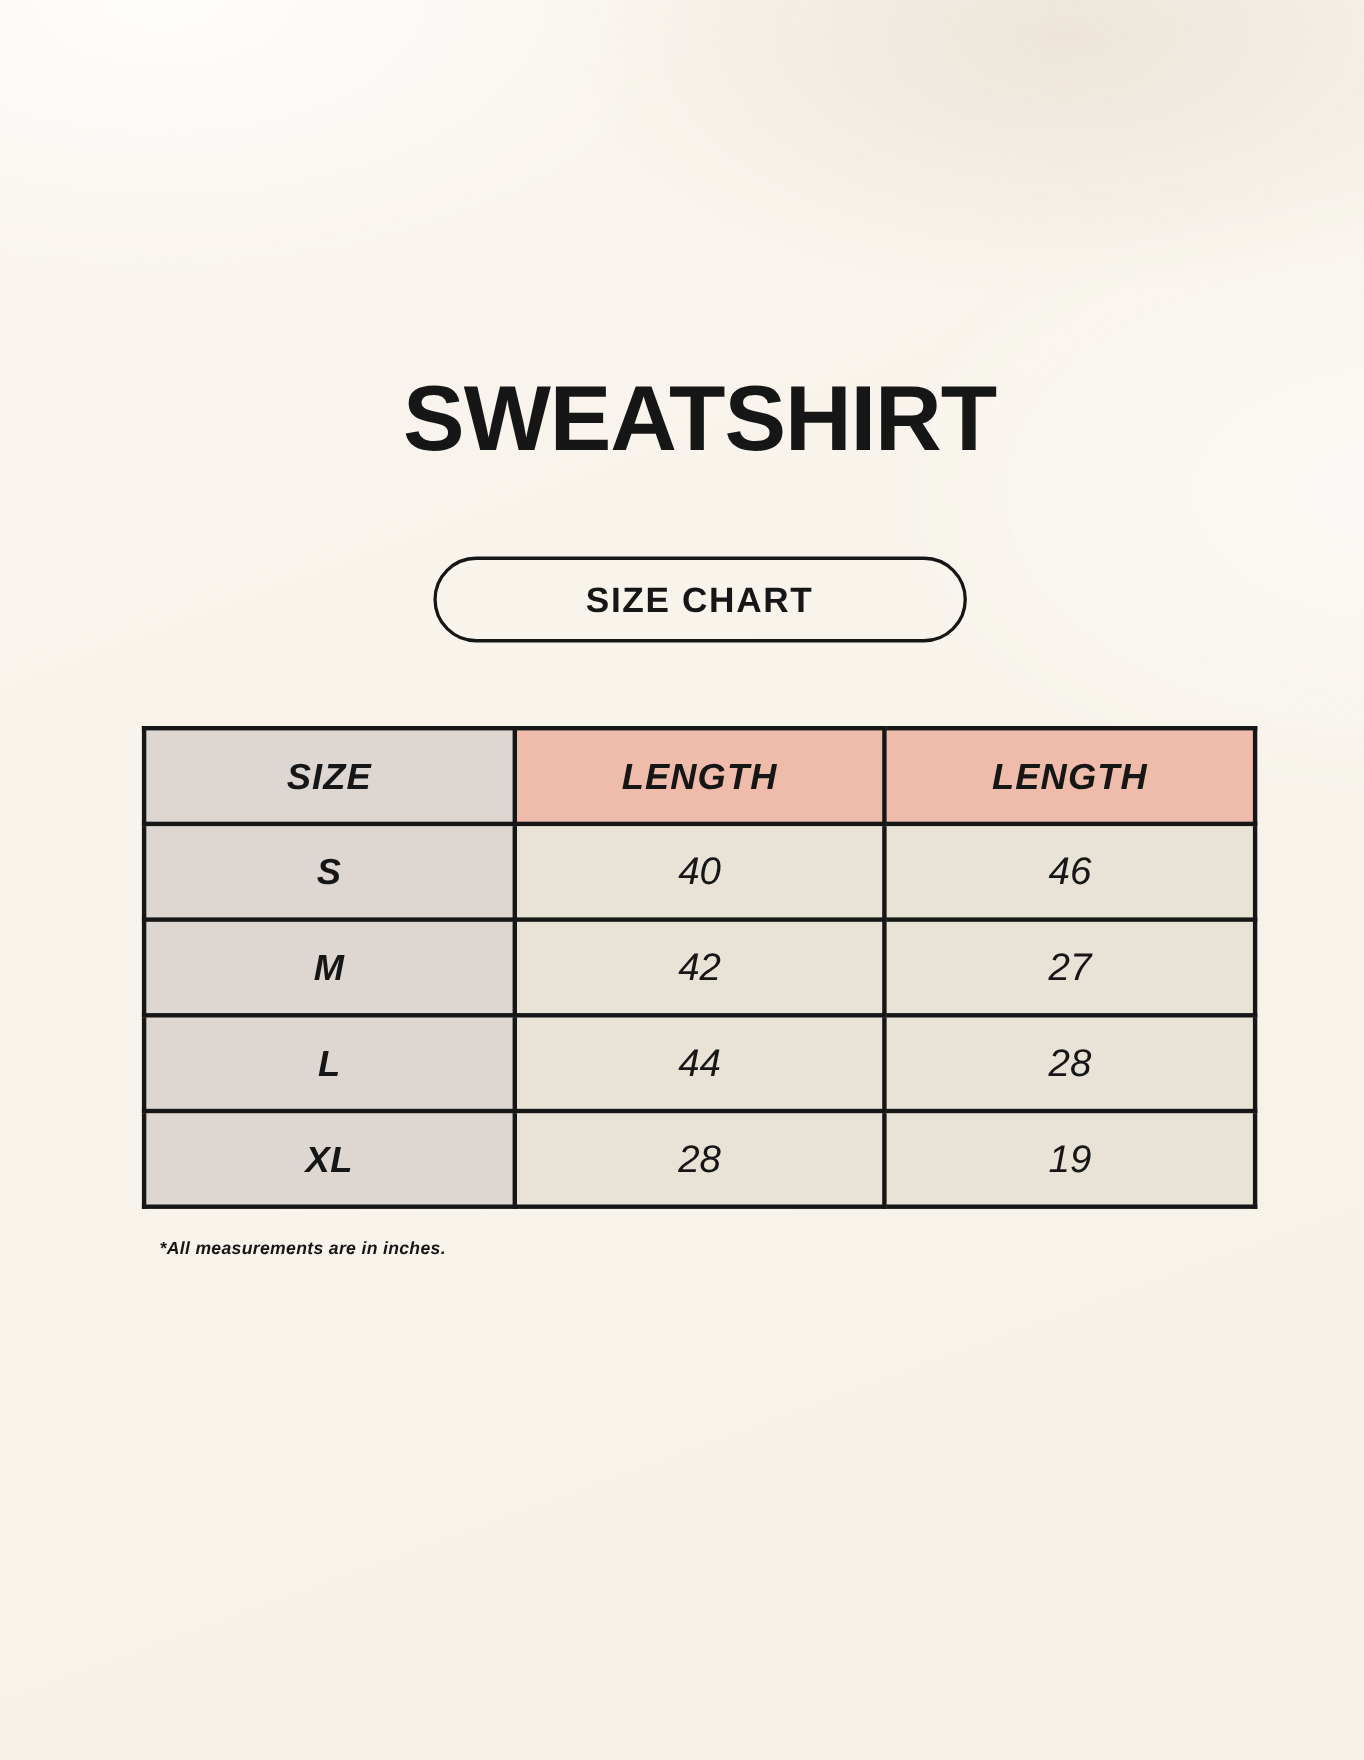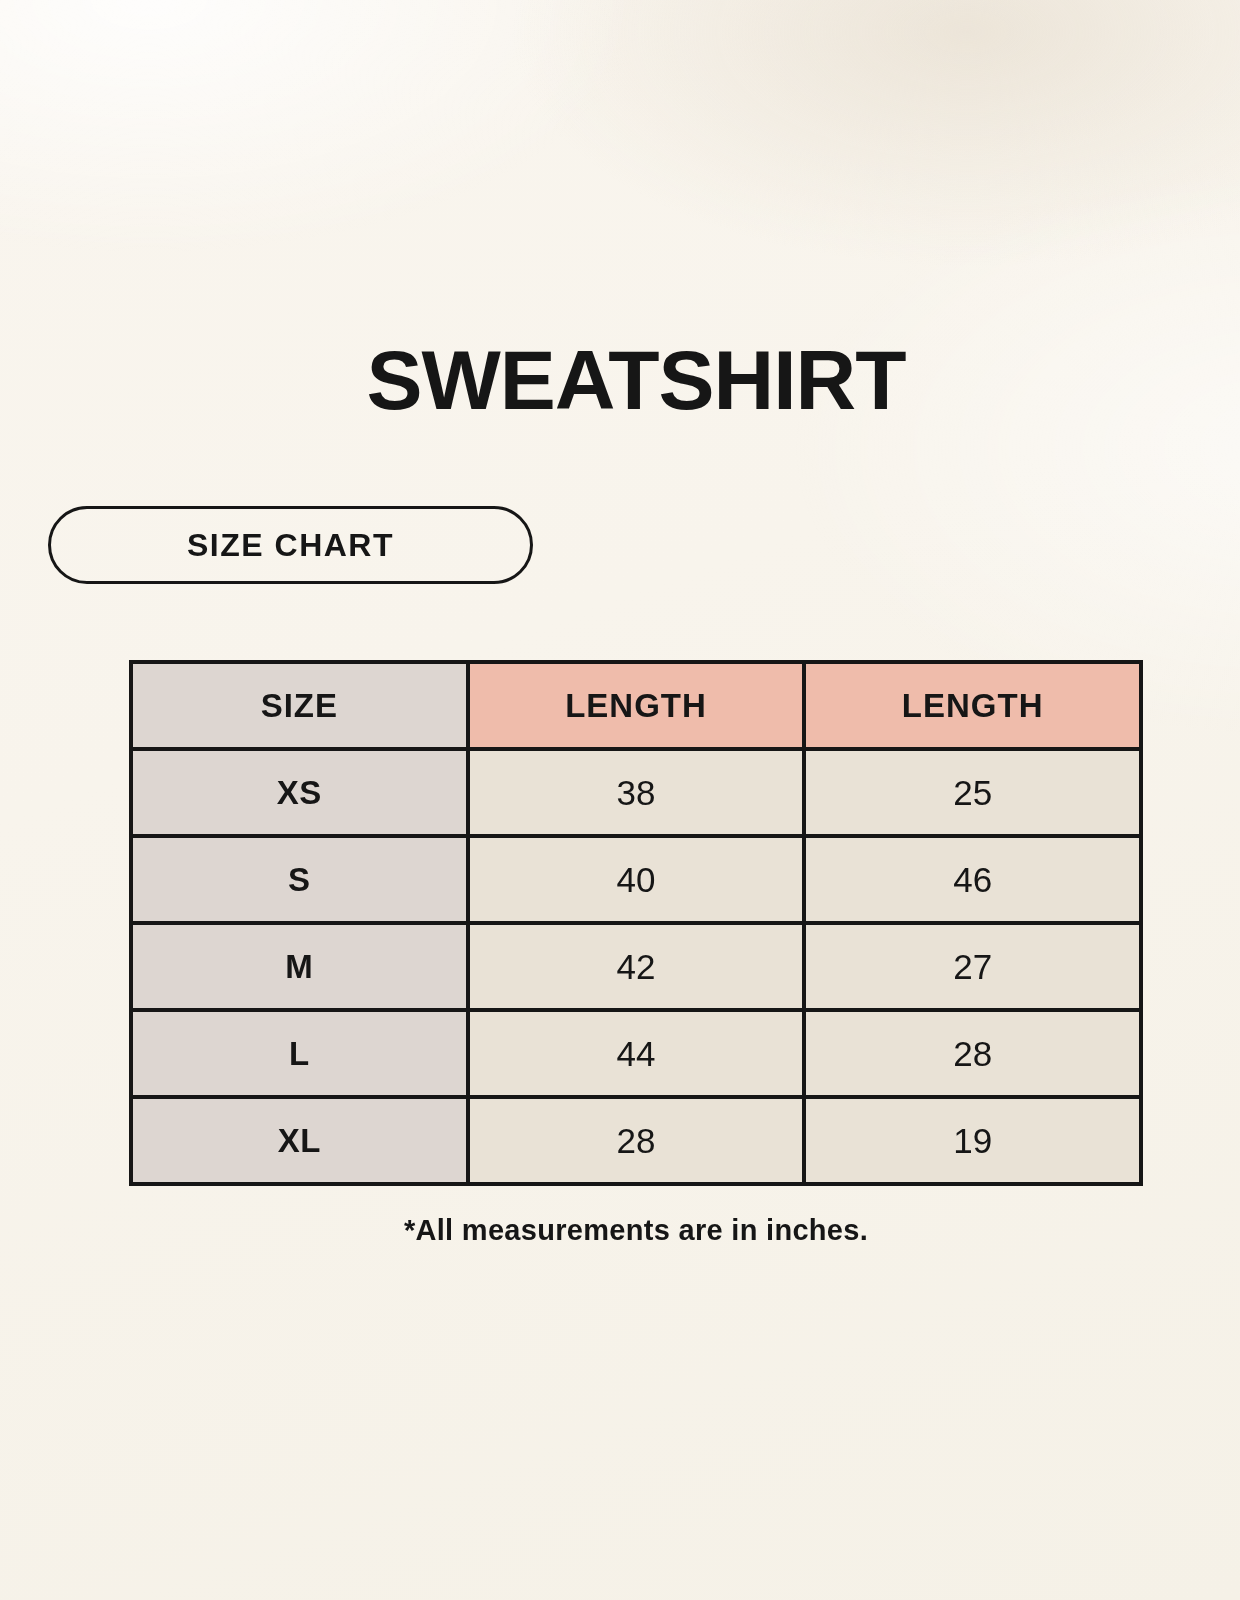--- a/index.html
+++ b/index.html
@@ -27,20 +27,21 @@
     font-size: 84px;
     font-weight: 700;
     letter-spacing: -1px;
     line-height: 1;
     color: var(--text, #161616);
   }
 
   .badge-wrap {
     margin-top: 52px;
     display: flex;
+    justify-content: center;
   }
 
   .size-chart-badge {
     display: inline-block;
     border: 3px solid var(--border, #161616);
     border-radius: 44px;
     padding: 20px 120px;
     background: transparent;
   }
 
@@ -48,20 +49,21 @@
     font-size: 32px;
     font-weight: 700;
     letter-spacing: 1.5px;
     line-height: 1;
     white-space: nowrap;
   }
 
   .table-wrap {
     width: 1046px;
     margin: 44px auto 0 auto;
+    font-style: italic;
   }
 
   table.size-chart {
     width: 100%;
     border-collapse: collapse;
     table-layout: fixed;
   }
 
   table.size-chart th,
   table.size-chart td {
@@ -93,22 +95,22 @@
   }
 
   table.size-chart tbody td {
     background: var(--data-cell-bg, #e9e2d6);
     font-size: 35px;
     font-weight: 400;
   }
 
   .footnote {
     margin-top: 12px;
-    text-align: center;
-    font-size: 29px;
+    text-align: left;
+    font-size: 16px;
     font-weight: 700;
     letter-spacing: 0.3px;
     color: var(--text, #161616);
   }
 </style>
 </head>
 <body>
 
 <h1 class="page-title">SWEATSHIRT</h1>
 
@@ -122,25 +124,20 @@
   <table class="size-chart">
     <thead>
       <tr>
         <th class="col-size">SIZE</th>
         <th class="col-measure">LENGTH</th>
         <th class="col-measure">LENGTH</th>
       </tr>
     </thead>
     <tbody>
         <tr>
-          <th>XS</th>
-          <td>38</td>
-          <td>25</td>
-        </tr>
-        <tr>
           <th>S</th>
           <td>40</td>
           <td>46</td>
         </tr>
         <tr>
           <th>M</th>
           <td>42</td>
           <td>27</td>
         </tr>
         <tr>

